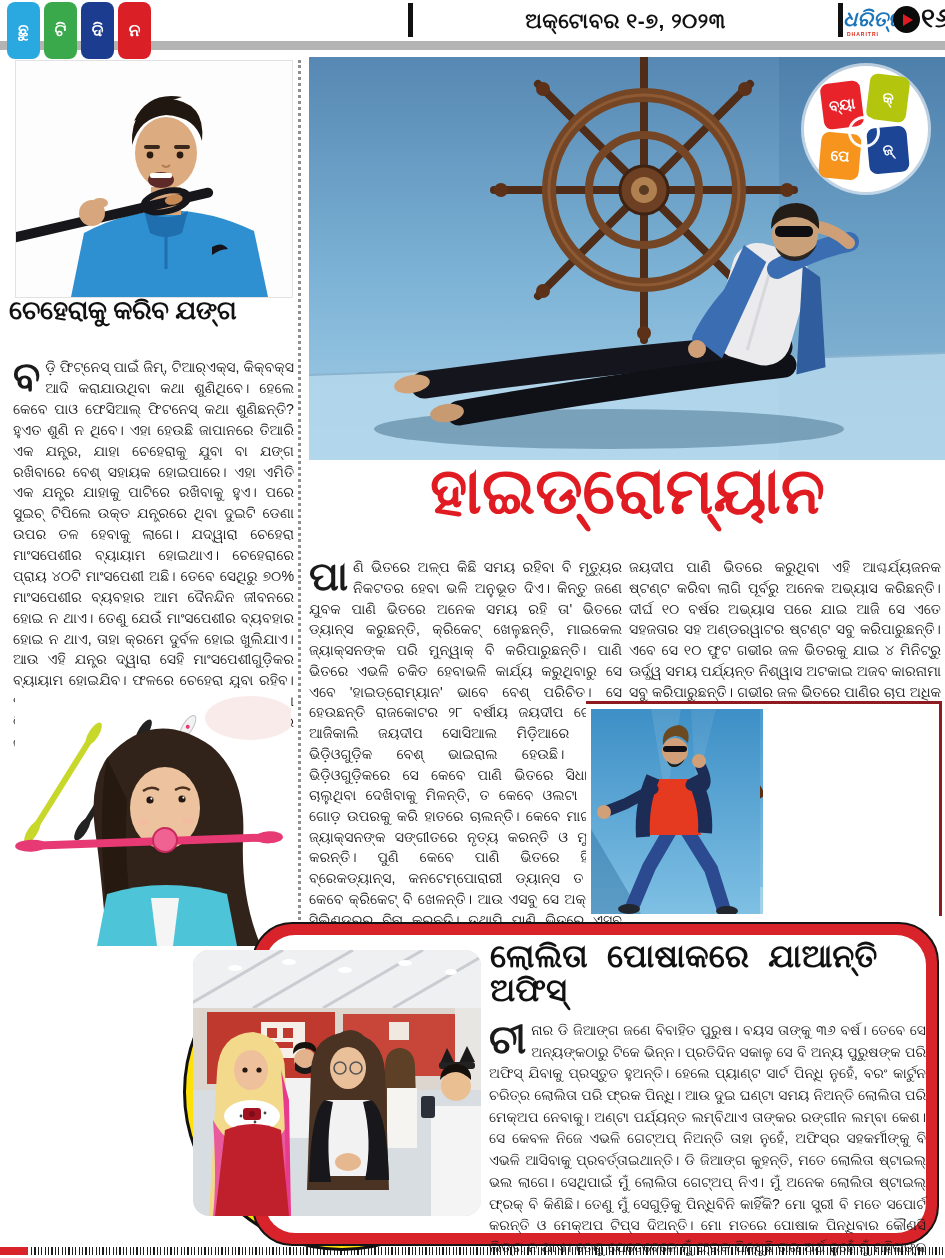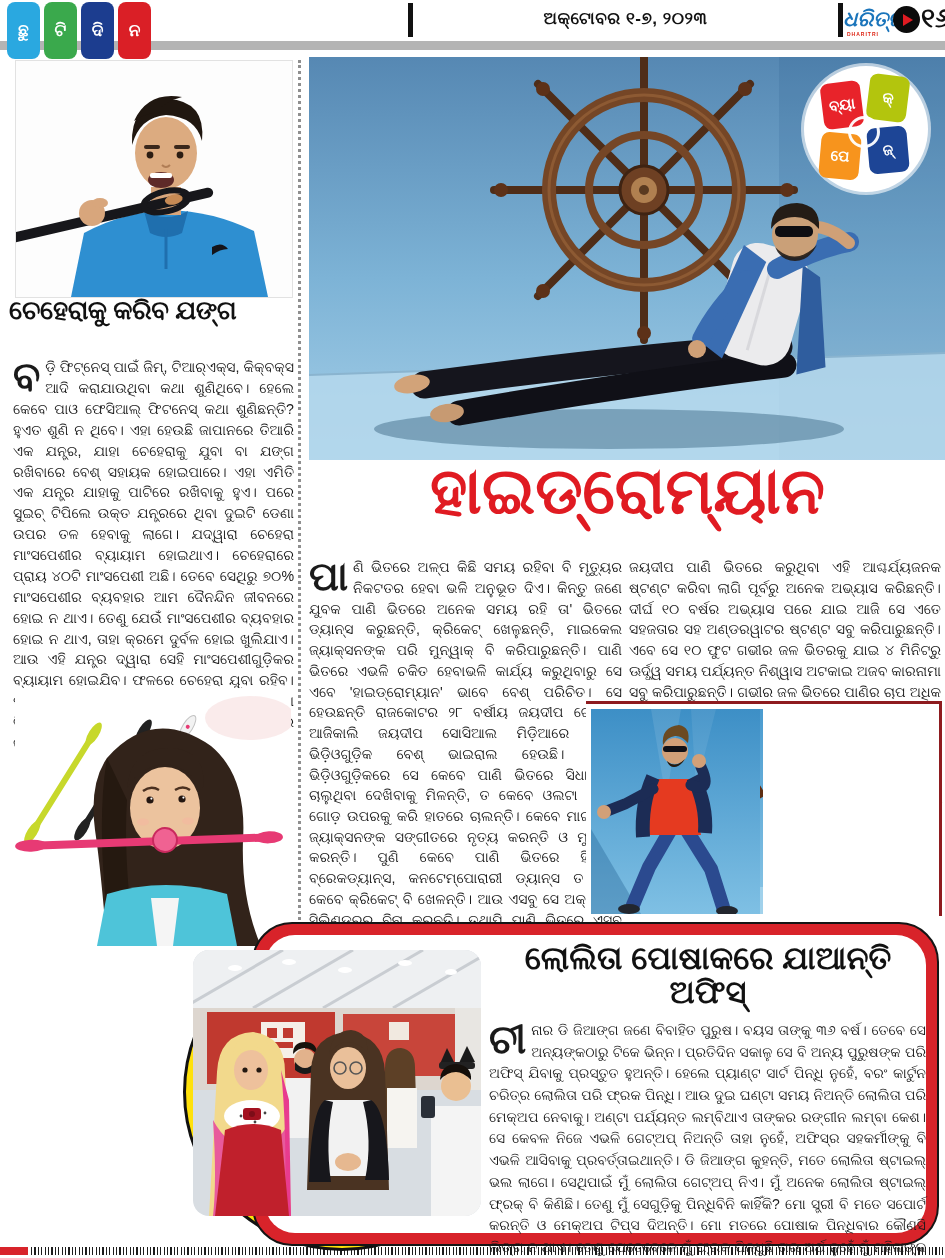--- a/index.html
+++ b/index.html
@@ -7,21 +7,21 @@
         font-family:"Liberation Sans","DejaVu Sans",sans-serif;color:#111;}
   
   .gray-bar{position:absolute;left:0;top:41px;width:945px;height:9px;background:#b4b4b4;}
   .logo-block{position:absolute;top:2px;width:33px;height:57px;border-radius:8px;z-index:3;
               display:flex;align-items:center;justify-content:center;color:#fff;font-weight:bold;font-size:17px;}
   .lb0{left:7px;background:#2aa8e0;} .lb1{left:44px;background:#3aa94c;}
   .lb2{left:81px;background:#1c3d8f;} .lb3{left:118px;background:#da1f26;}
   .hdr-tick{position:absolute;top:3px;width:5px;height:34px;background:#111;}
   .tick-l{left:408px;} .tick-r{left:838px;}
   .hdr-date{position:absolute;left:413px;top:9px;width:425px;text-align:center;
-            font-size:17px;font-weight:bold;letter-spacing:.5px;}
+            font-size:21px;font-weight:bold;letter-spacing:.5px;}
   .paper-name{position:absolute;left:843px;top:7px;font-size:21px;font-weight:bold;color:#1b75bb;font-style:italic;}
   .paper-sub{position:absolute;left:847px;top:31px;font-size:5px;color:#d21;letter-spacing:1px;font-weight:bold;}
   .play-circle{position:absolute;left:893px;top:6px;width:27px;height:27px;border-radius:50%;background:#0b0b0b;
                display:flex;align-items:center;justify-content:center;}
   .play-tri{width:0;height:0;border-left:10px solid #e01b22;border-top:6px solid transparent;border-bottom:6px solid transparent;margin-left:3px;}
   .page-num{position:absolute;left:921px;top:3px;font-size:27px;font-weight:bold;}
   
   .badge-circle{position:absolute;left:804px;top:66px;width:124px;height:126px;border-radius:50%;
                 background:#fff;z-index:5;box-shadow:0 0 0 3px rgba(255,255,255,.6);}
   .badge-tile{position:absolute;width:40px;height:46px;border-radius:8px;z-index:6;display:flex;
@@ -52,22 +52,22 @@
   .uw-frame{position:absolute;left:586px;top:701px;width:356px;height:215px;z-index:2;
             border-top:3px solid #8e1b1f;border-right:3px solid #8e1b1f;background:#fff;
             display:flex;gap:5px;padding:5px 0 0 5px;box-sizing:border-box;}
   
   .yellow-blob{position:absolute;left:183px;top:933px;width:312px;height:312px;border-radius:50%;
                background:#ffe10a;border:3px solid #111;z-index:1;}
   .red-panel{position:absolute;left:252px;top:922px;width:683px;height:320px;border-radius:40px;
              background:#d8232a;border:2px solid #151515;z-index:2;}
   .red-panel .inner{position:absolute;left:11px;top:11px;right:11px;bottom:11px;border-radius:30px;background:#fff;}
   .ph-expo{left:193px;top:950px;width:288px;height:266px;border-radius:16px;z-index:4;}
-  .hl-bottom{position:absolute;left:490px;top:942px;width:436px;text-align:center;
-             font-size:32px;font-weight:800;z-index:5;line-height:1.05;}
+  .hl-bottom{position:absolute;left:490px;top:942px;width:436px;
+             font-size:32px;font-weight:800;z-index:5;line-height:1.05;font-family:Liberation Mono, monospace;}
   .bd-bottom{left:489px;top:1006px;width:437px;font-size:14px;line-height:1.55;z-index:5;}
   
   .stripe-red{position:absolute;left:0;top:1247px;width:28px;height:8px;background:#d8232a;}
   .stripe-code{position:absolute;left:31px;top:1247px;right:0;height:8px;
                background:repeating-linear-gradient(90deg,#1d1d1d 0 1.2px,#ffffff 1.2px 3.4px);}
 </style>
 </head>
 <body>
 
 <div class="page">

